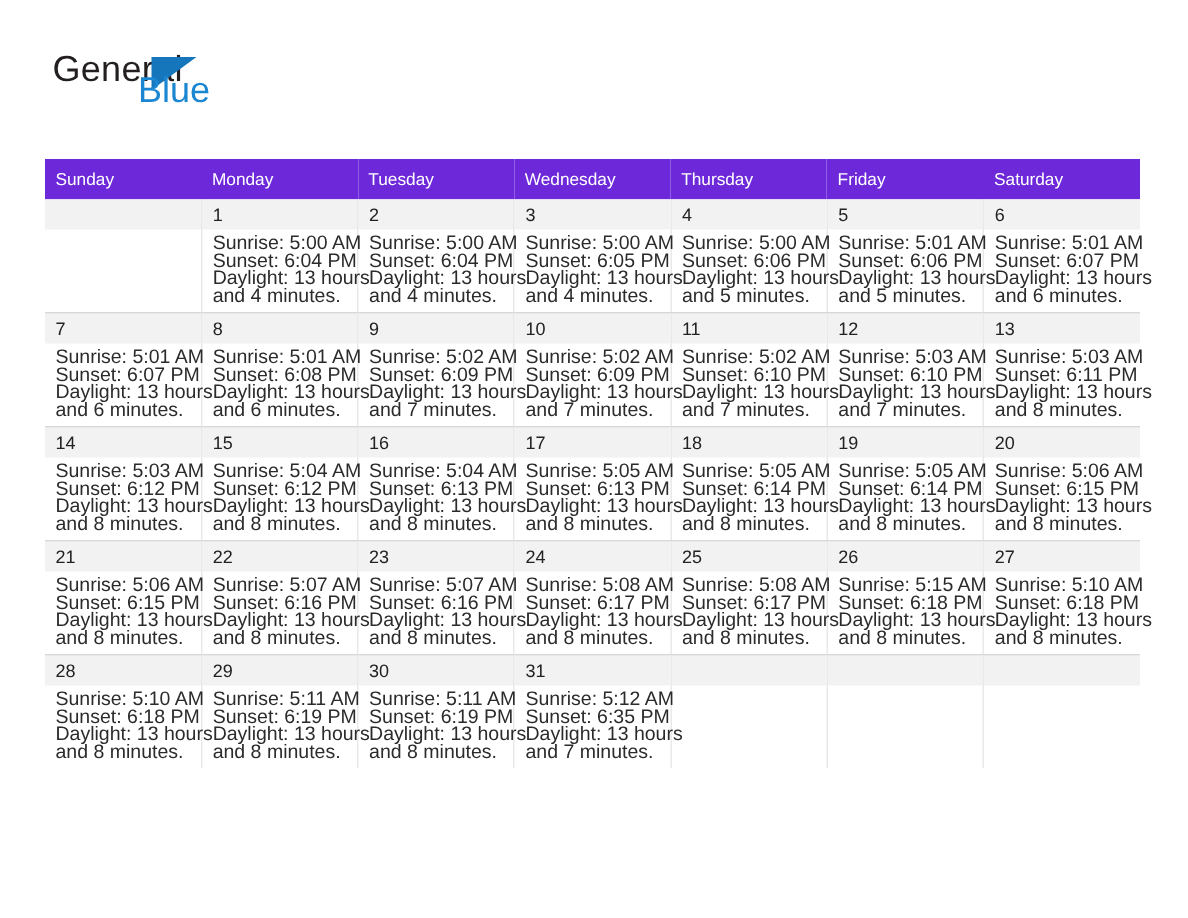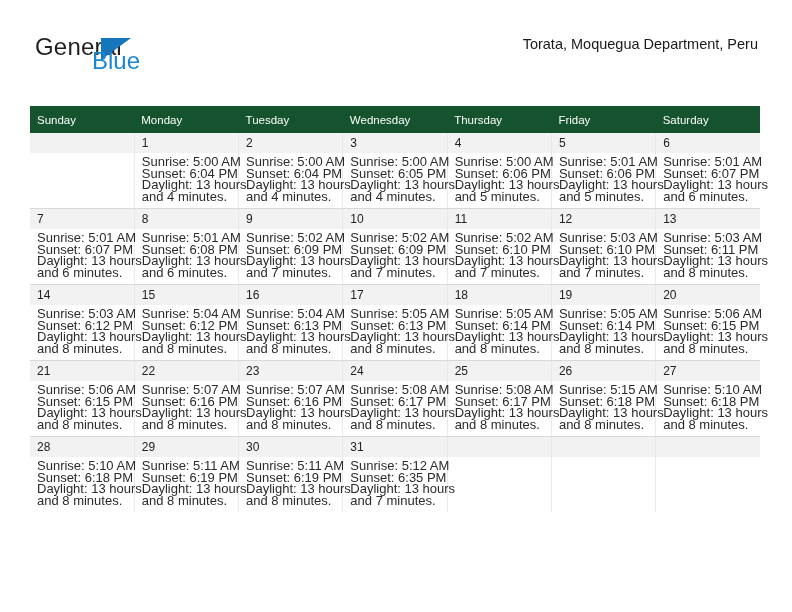--- a/index.html
+++ b/index.html
@@ -97,21 +97,21 @@
   
   .calendar {
     position: absolute;
     left: 30px;
     top: 106px;
     width: 730px;
     border-collapse: collapse;
     table-layout: fixed;
   }
   .calendar th {
-    background: #14532d;
+    background: #6d28d9;
     color: #ffffff;
     font-size: 11.5px;
     font-weight: normal;
     text-align: left;
     padding: 5px 0 5px 7px;
     height: 17px;
     border: none;
   }
   .calendar td {
     vertical-align: top;
@@ -154,21 +154,20 @@
   <div class="topbar">
 
     <div class="brand">
       <span class="brand-general">General</span>
       <span class="brand-tri"></span>
       <span class="brand-underline"></span>
       <span class="brand-blue">Blue</span>
     </div>
 
     <div class="title-block">
-      <div class="cal-subtitle">Torata, Moquegua Department, Peru</div>
     </div>
 
   </div>
 
   <table class="calendar">
     <thead>
       <tr>
         <th>Sunday</th>
         <th>Monday</th>
         <th>Tuesday</th>

